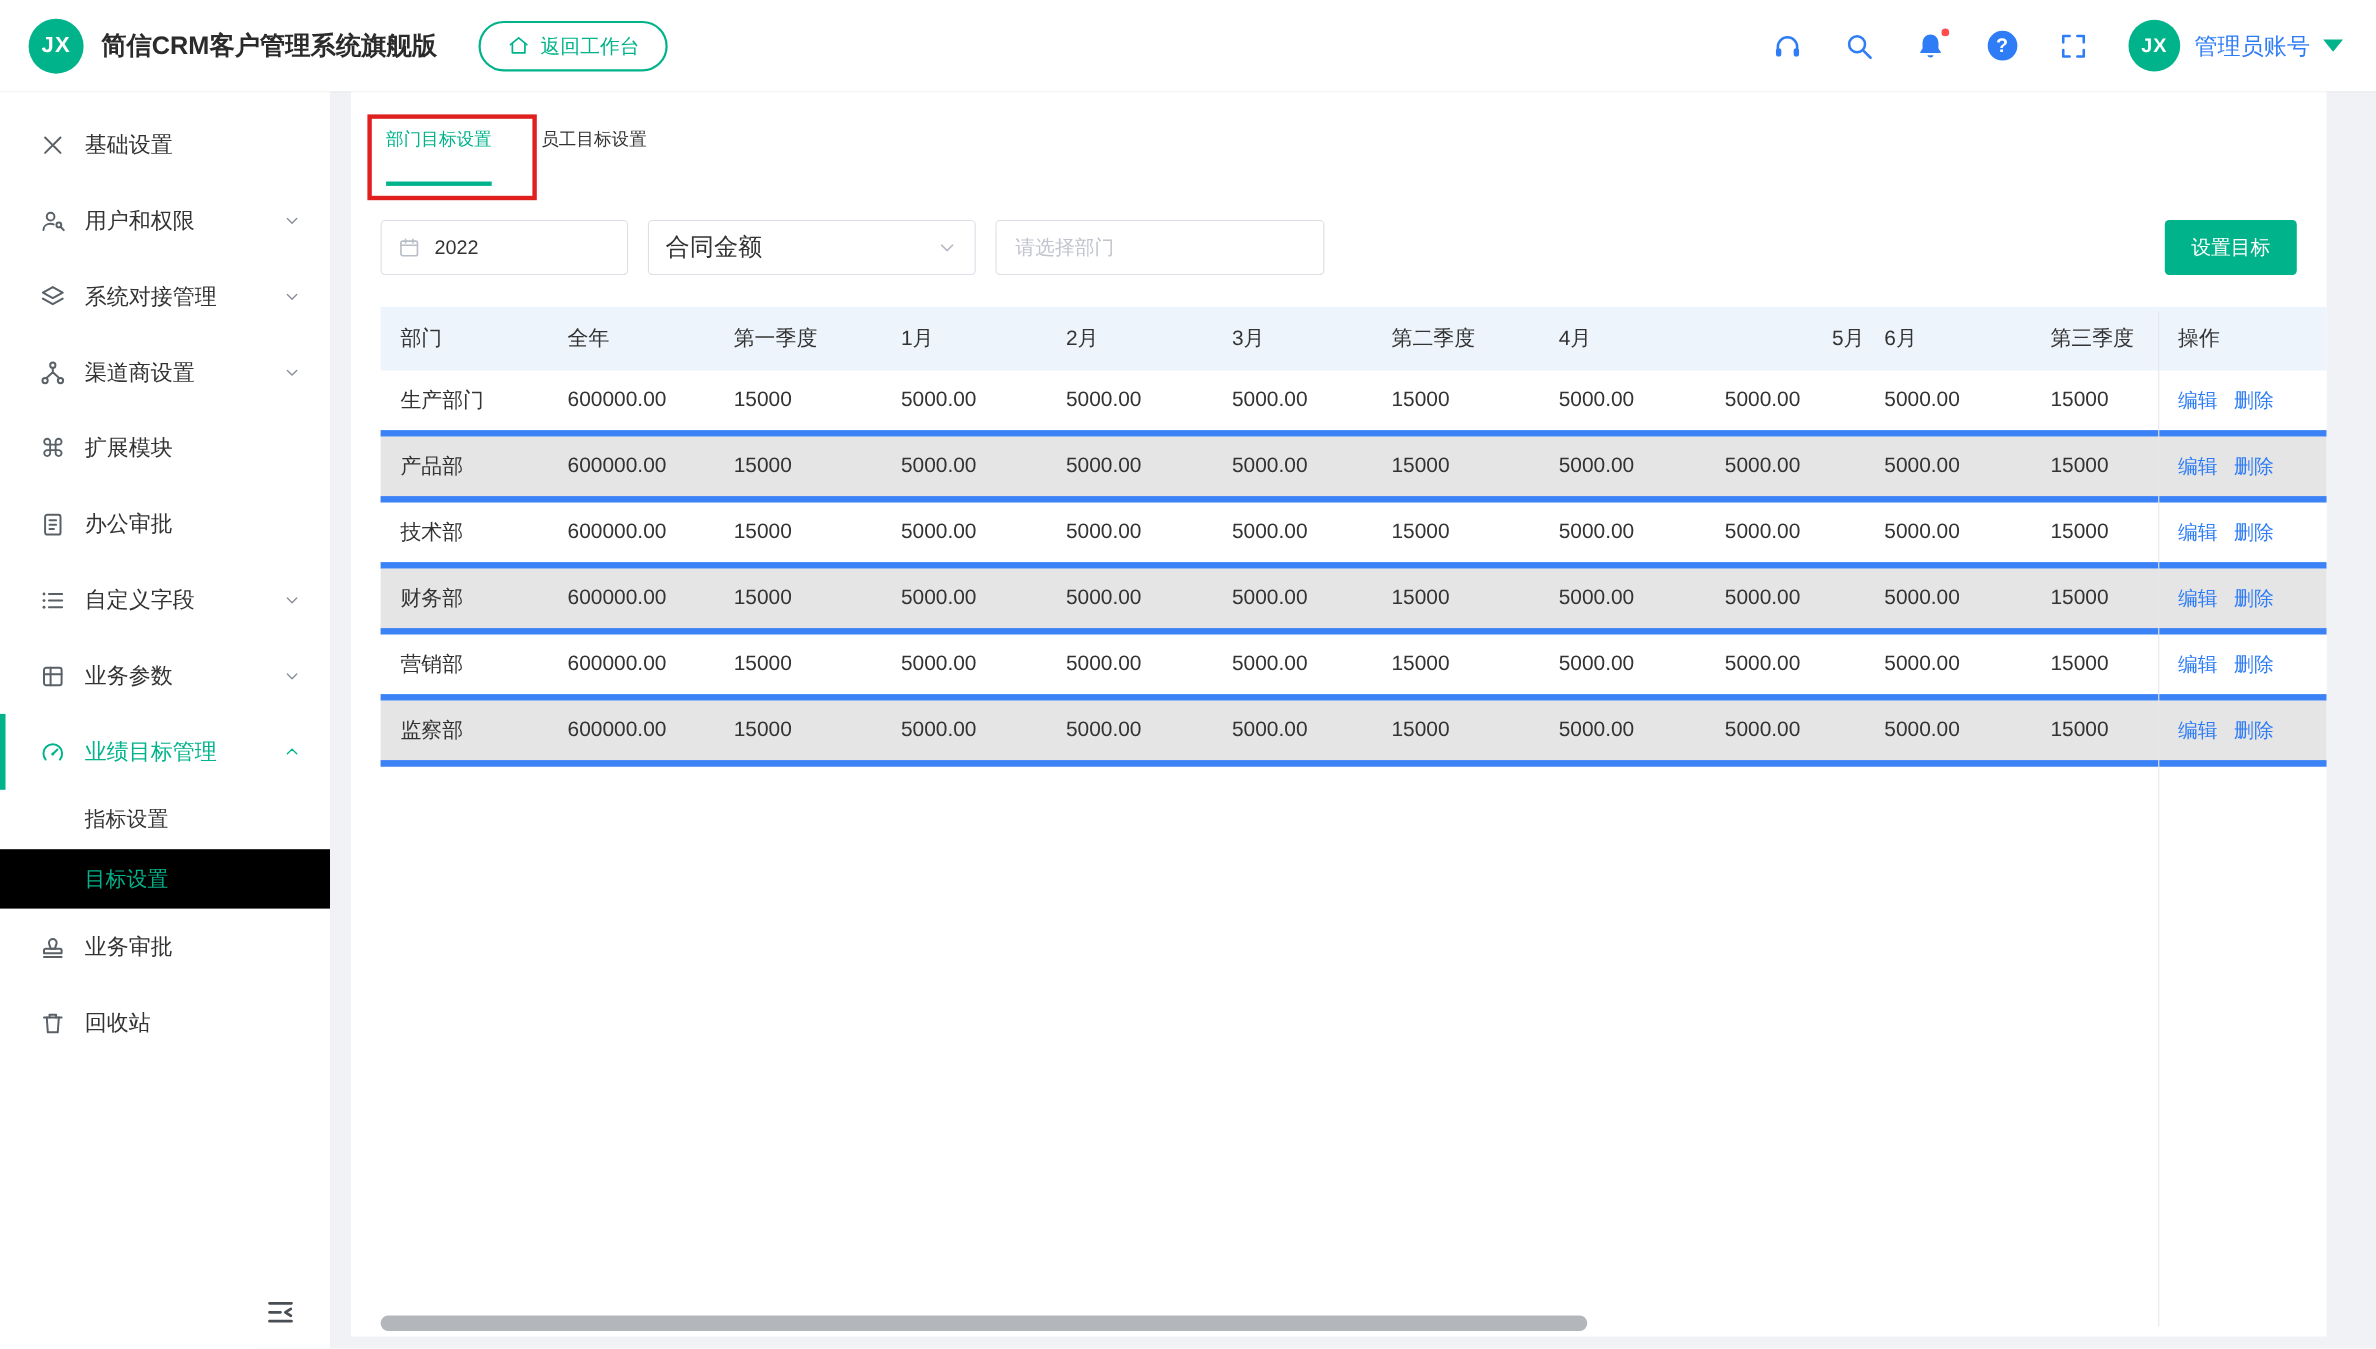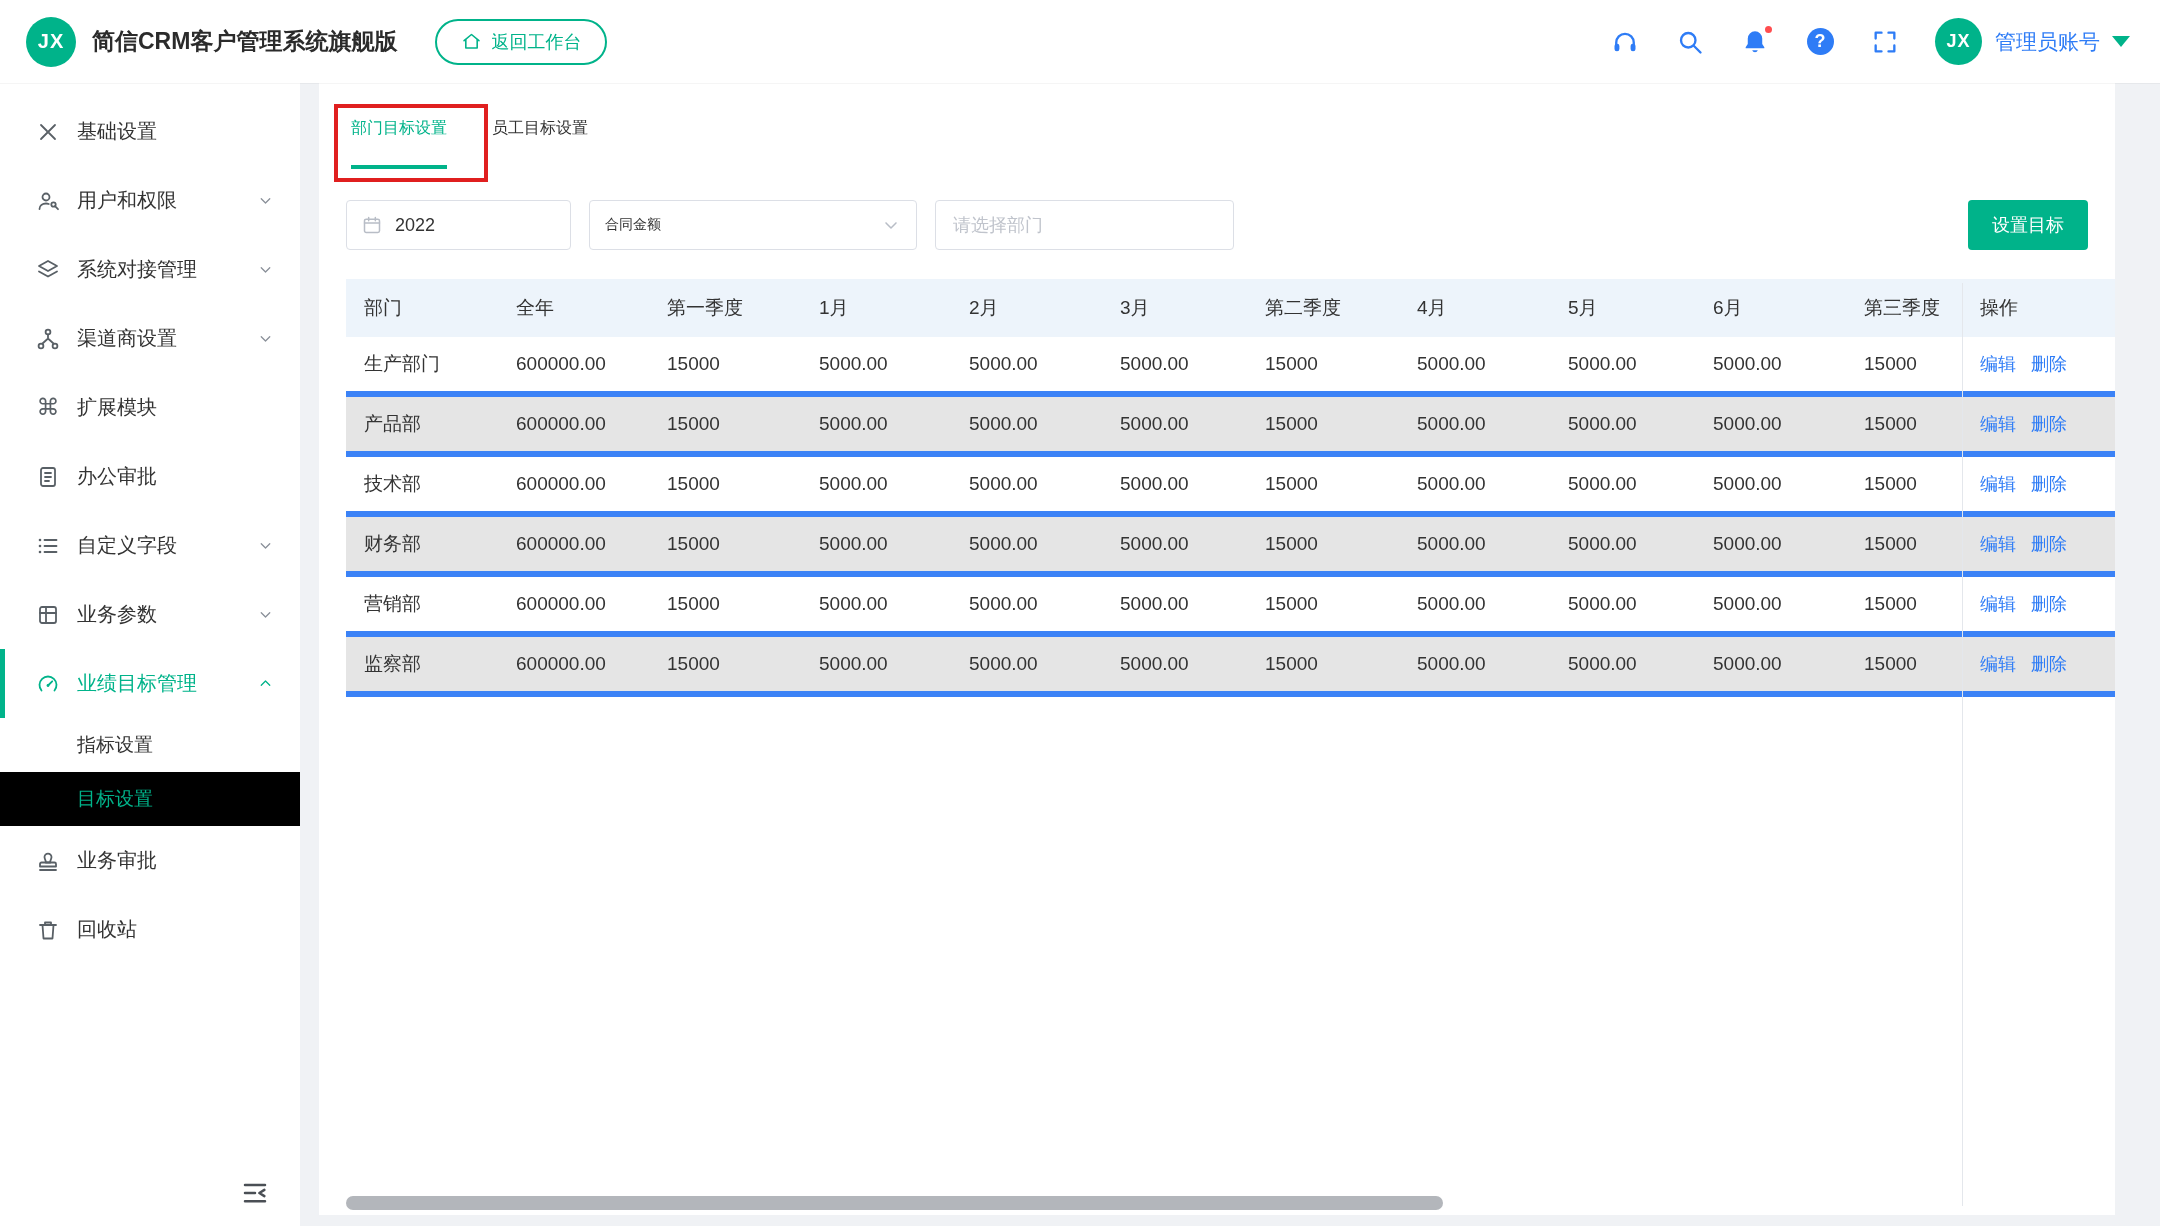--- a/index.html
+++ b/index.html
@@ -99,21 +99,21 @@
     border:4px solid #e01f1f; pointer-events:none; z-index:9;
   }
 
   
   .filters { margin:31px 27px 0 27px; display:flex; align-items:center; }
   .input-box {
     height:50px; border:1px solid #dcdfe6; border-radius:4px; background:#fff;
     display:flex; align-items:center; padding:0 15px;
   }
   .date-box { width:225px; gap:11px; }
-  .select-box { width:328px; margin-left:18px; justify-content:space-between; font-size:14px; color:#333; cursor:pointer; }
+  .select-box { width:298px; margin-left:18px; justify-content:space-between; font-size:22px; color:#333; cursor:pointer; }
   .dept-box { width:299px; margin-left:18px; }
   .f-input { border:none; outline:none; width:100%; font-size:18px; color:#333; font-family:inherit; background:transparent; }
   .f-input::placeholder { color:#c0c4cc; }
   .ficon { width:20px; height:20px; color:#b8bdc6; flex:none; display:block; }
   .set-target-btn {
     margin-left:auto; width:120px; height:50px; background:#00b38a; color:#fff;
     border:none; border-radius:4px; font-size:18px; cursor:pointer; font-family:inherit; white-space:nowrap;
   }
 
   
@@ -371,21 +371,21 @@
       <div class="table">
         <div class="t-row t-head" id="table-head">
             <div class="t-cell th" style="width: 152px;">部门</div>
             <div class="t-cell th" style="width: 151px;">全年</div>
             <div class="t-cell th" style="width: 152px;">第一季度</div>
             <div class="t-cell th" style="width: 150px;">1月</div>
             <div class="t-cell th" style="width: 151px;">2月</div>
             <div class="t-cell th" style="width: 145px;">3月</div>
             <div class="t-cell th" style="width: 152px;">第二季度</div>
             <div class="t-cell th" style="width: 151px;">4月</div>
-            <div class="t-cell th" style="width: 145px;">5月</div>
+            <div class="t-cell th" style="width: 145px; text-align: right;">5月</div>
             <div class="t-cell th" style="width: 151px;">6月</div>
             <div class="t-cell th" style="width: 116px;">第三季度</div>
             <div class="t-cell th" style="width: 154px;">操作</div>
           </div>
         <div id="table-body">
             <div class="t-row">
               <div class="t-cell" style="width: 152px;">生产部门</div>
               <div class="t-cell" style="width: 151px;">600000.00</div>
               <div class="t-cell" style="width: 152px;">15000</div>
               <div class="t-cell" style="width: 150px;">5000.00</div>

